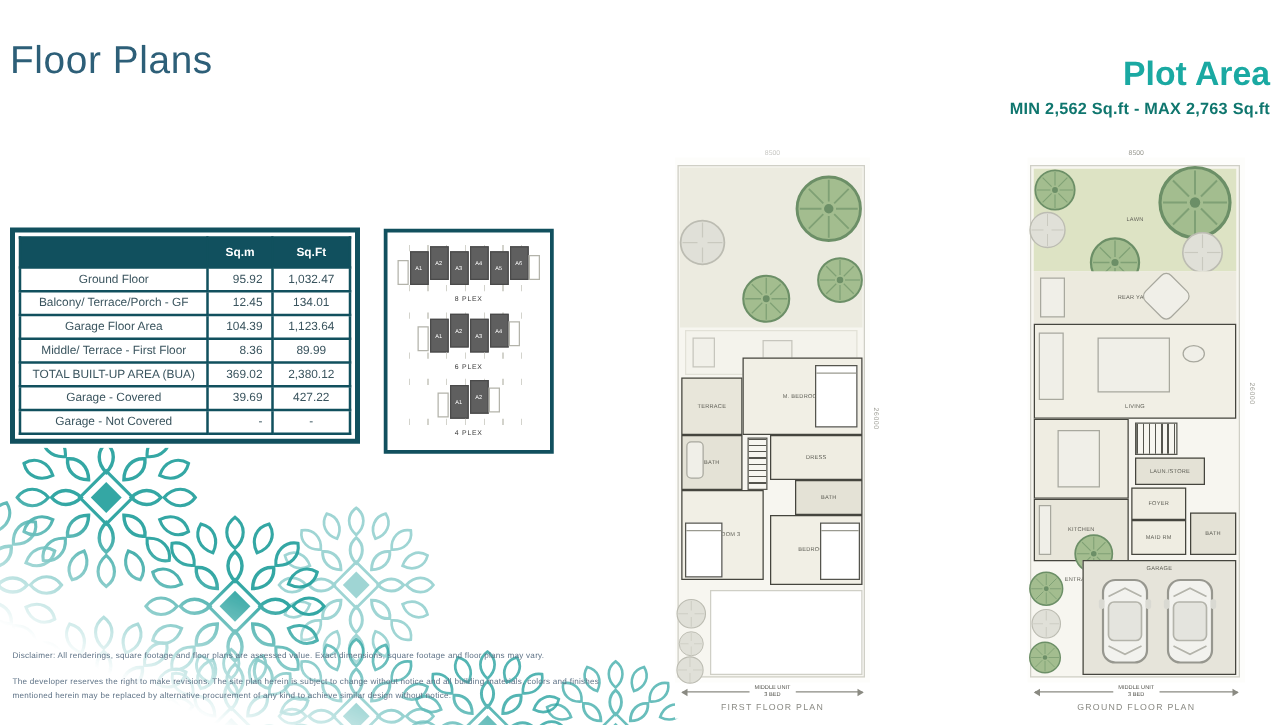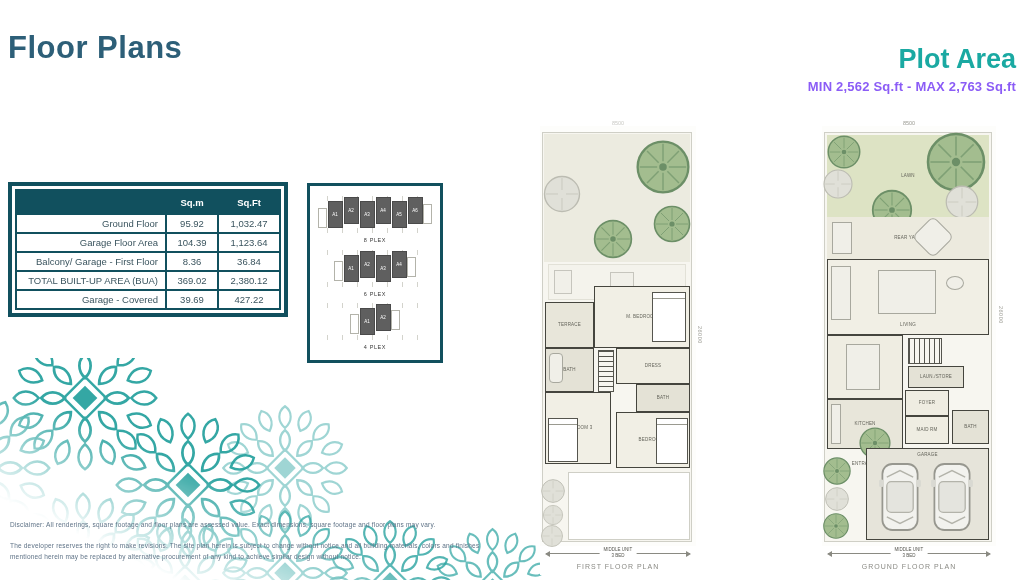--- a/index.html
+++ b/index.html
@@ -1,39 +1,39 @@
 <!DOCTYPE html>
 <html><head>
 <meta charset="utf-8">
 <style>
   * { margin:0; padding:0; box-sizing:border-box; }
   html,body { width:1024px; height:580px; overflow:hidden; background:#fff;
     font-family:"Liberation Sans", sans-serif; }
   .page { position:relative; width:1024px; height:580px; background:#fff; }
 
   
-  .title { position:absolute; left:8px; top:30px; font-size:31px; font-weight:bold;
+  .title { position:absolute; left:8px; top:30px; font-size:31px; font-weight:normal;
     color:#2d5f78; letter-spacing:.5px; }
   .subtitle { position:absolute; left:8px; top:66px; font-size:23px; font-weight:bold;
     color:#1aa9a2; letter-spacing:.3px; }
   .plot-area { position:absolute; right:8px; top:44px; font-size:27px; font-weight:bold;
     color:#1aa9a2; text-align:right; }
   .plot-range { position:absolute; right:8px; top:79px; font-size:13px; font-weight:bold;
-    color:#8b5cf6; text-align:right; letter-spacing:.2px; }
+    color:#0f766e; text-align:right; letter-spacing:.2px; }
 
   
   .area-table-wrap { position:absolute; left:8px; top:182px; border:4px solid #11505e;
     background:#fff; padding:3px; }
   table.area { border-collapse:collapse; }
   table.area th { background:#11505e; color:#fff; font-size:9.5px; font-weight:bold;
     height:24px; padding:0 6px; text-align:center; border:2px solid #11505e; }
   table.area td { border:2px solid #11505e; font-size:9.5px; color:#3a545e;
     height:19px; padding:0 7px; background:#fff; }
-  table.area td:first-child { width:150px; text-align:right; }
-  table.area td:nth-child(2) { width:52px; text-align:center; }
+  table.area td:first-child { width:150px; text-align:center; }
+  table.area td:nth-child(2) { width:52px; text-align:right; }
   table.area td:nth-child(3) { width:62px; text-align:center; }
 
   
   .plex-box { position:absolute; left:307px; top:183px; width:136px; height:180px;
     border:3px solid #11505e; background:#fff; display:flex; flex-direction:column;
     justify-content:space-evenly; align-items:center; padding:4px 2px; }
   .plex-group { display:flex; flex-direction:column; align-items:center; }
   .plex-ticks { width:96px; height:5px;
     background:repeating-linear-gradient(90deg,#d3d3cc 0 1px, transparent 1px 15px); }
   .plex-row { display:flex; align-items:center; }
@@ -234,38 +234,48 @@
           <th>Sq.Ft</th>
         </tr>
       </thead>
       <tbody id="area-tbody">
           <tr>
             <td>Ground Floor</td>
             <td>95.92</td>
             <td>1,032.47</td>
           </tr>
           <tr>
+            <td>Balcony/ Terrace/Porch - GF</td>
+            <td>12.45</td>
+            <td>134.01</td>
+          </tr>
+          <tr>
             <td>Garage Floor Area</td>
             <td>104.39</td>
             <td>1,123.64</td>
           </tr>
           <tr>
-            <td>Balcony/ Garage - First Floor</td>
+            <td>Middle/ Terrace - First Floor</td>
             <td>8.36</td>
-            <td>36.84</td>
+            <td>89.99</td>
           </tr>
           <tr>
             <td>TOTAL BUILT-UP AREA (BUA)</td>
             <td>369.02</td>
             <td>2,380.12</td>
           </tr>
           <tr>
             <td>Garage - Covered</td>
             <td>39.69</td>
             <td>427.22</td>
+          </tr>
+          <tr>
+            <td>Garage - Not Covered</td>
+            <td>-</td>
+            <td>-</td>
           </tr>
         </tbody>
     </table>
   </div>
 
   <div class="plex-box">
     <div class="plex-group">
       <div class="plex-ticks"></div>
       <div class="plex-row">
         <div class="plex-cap"></div>

